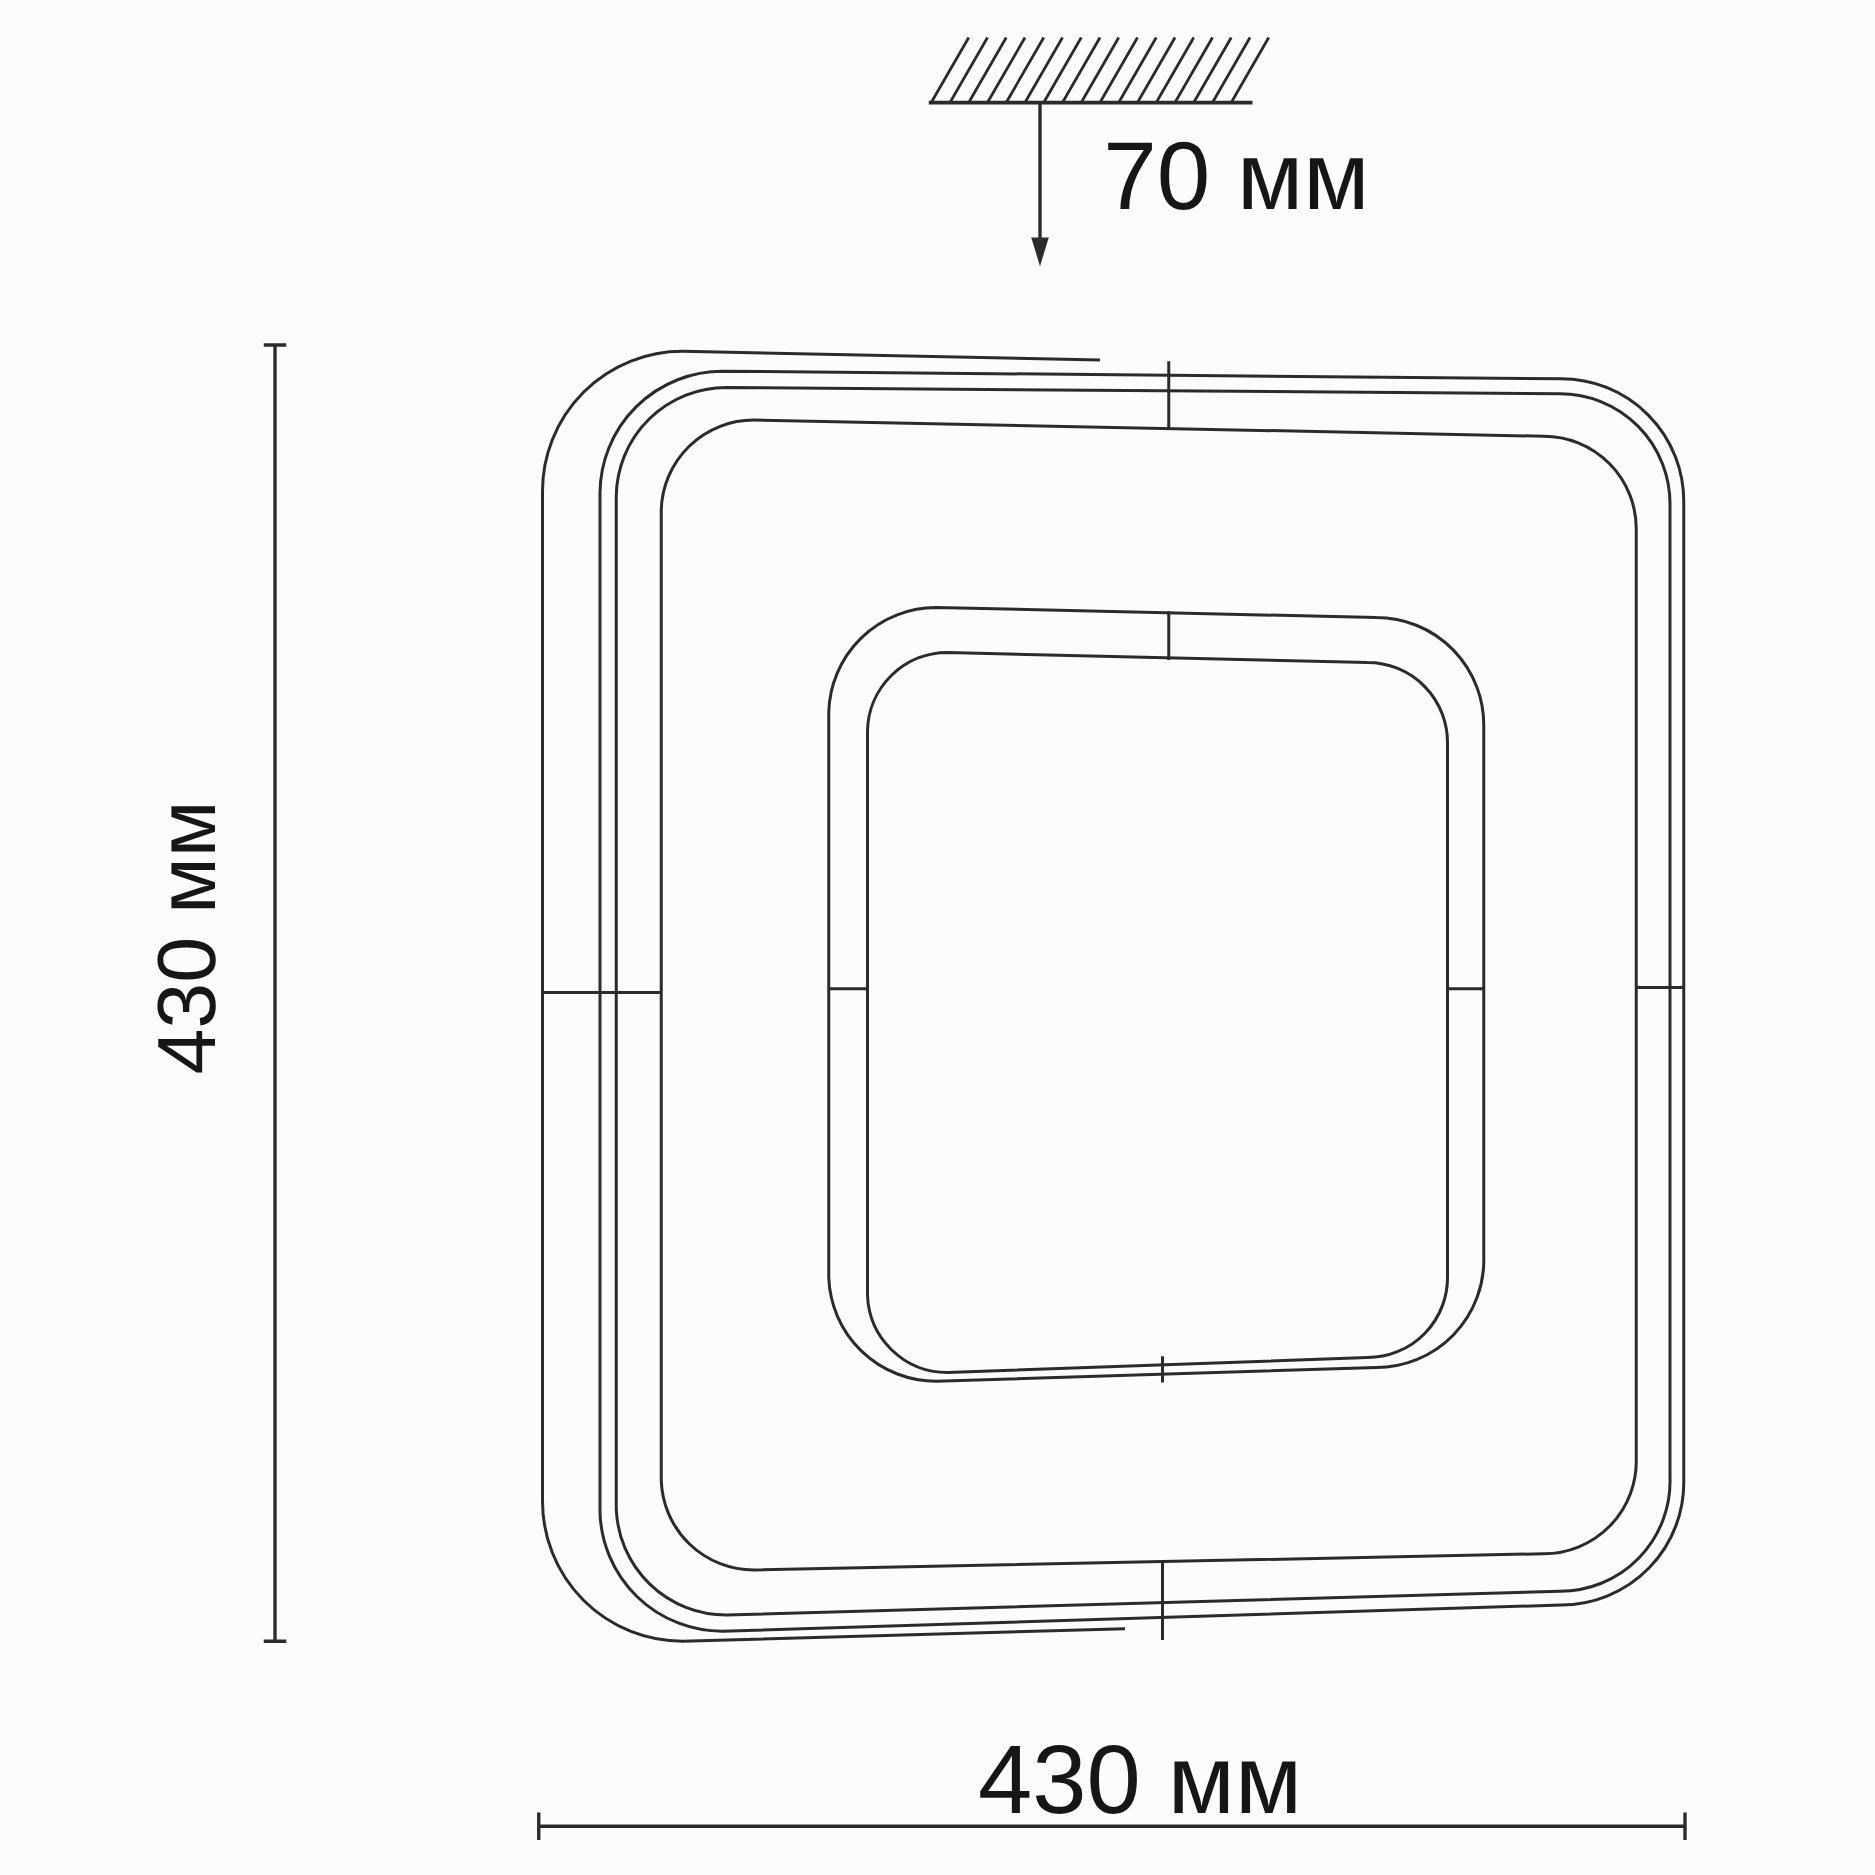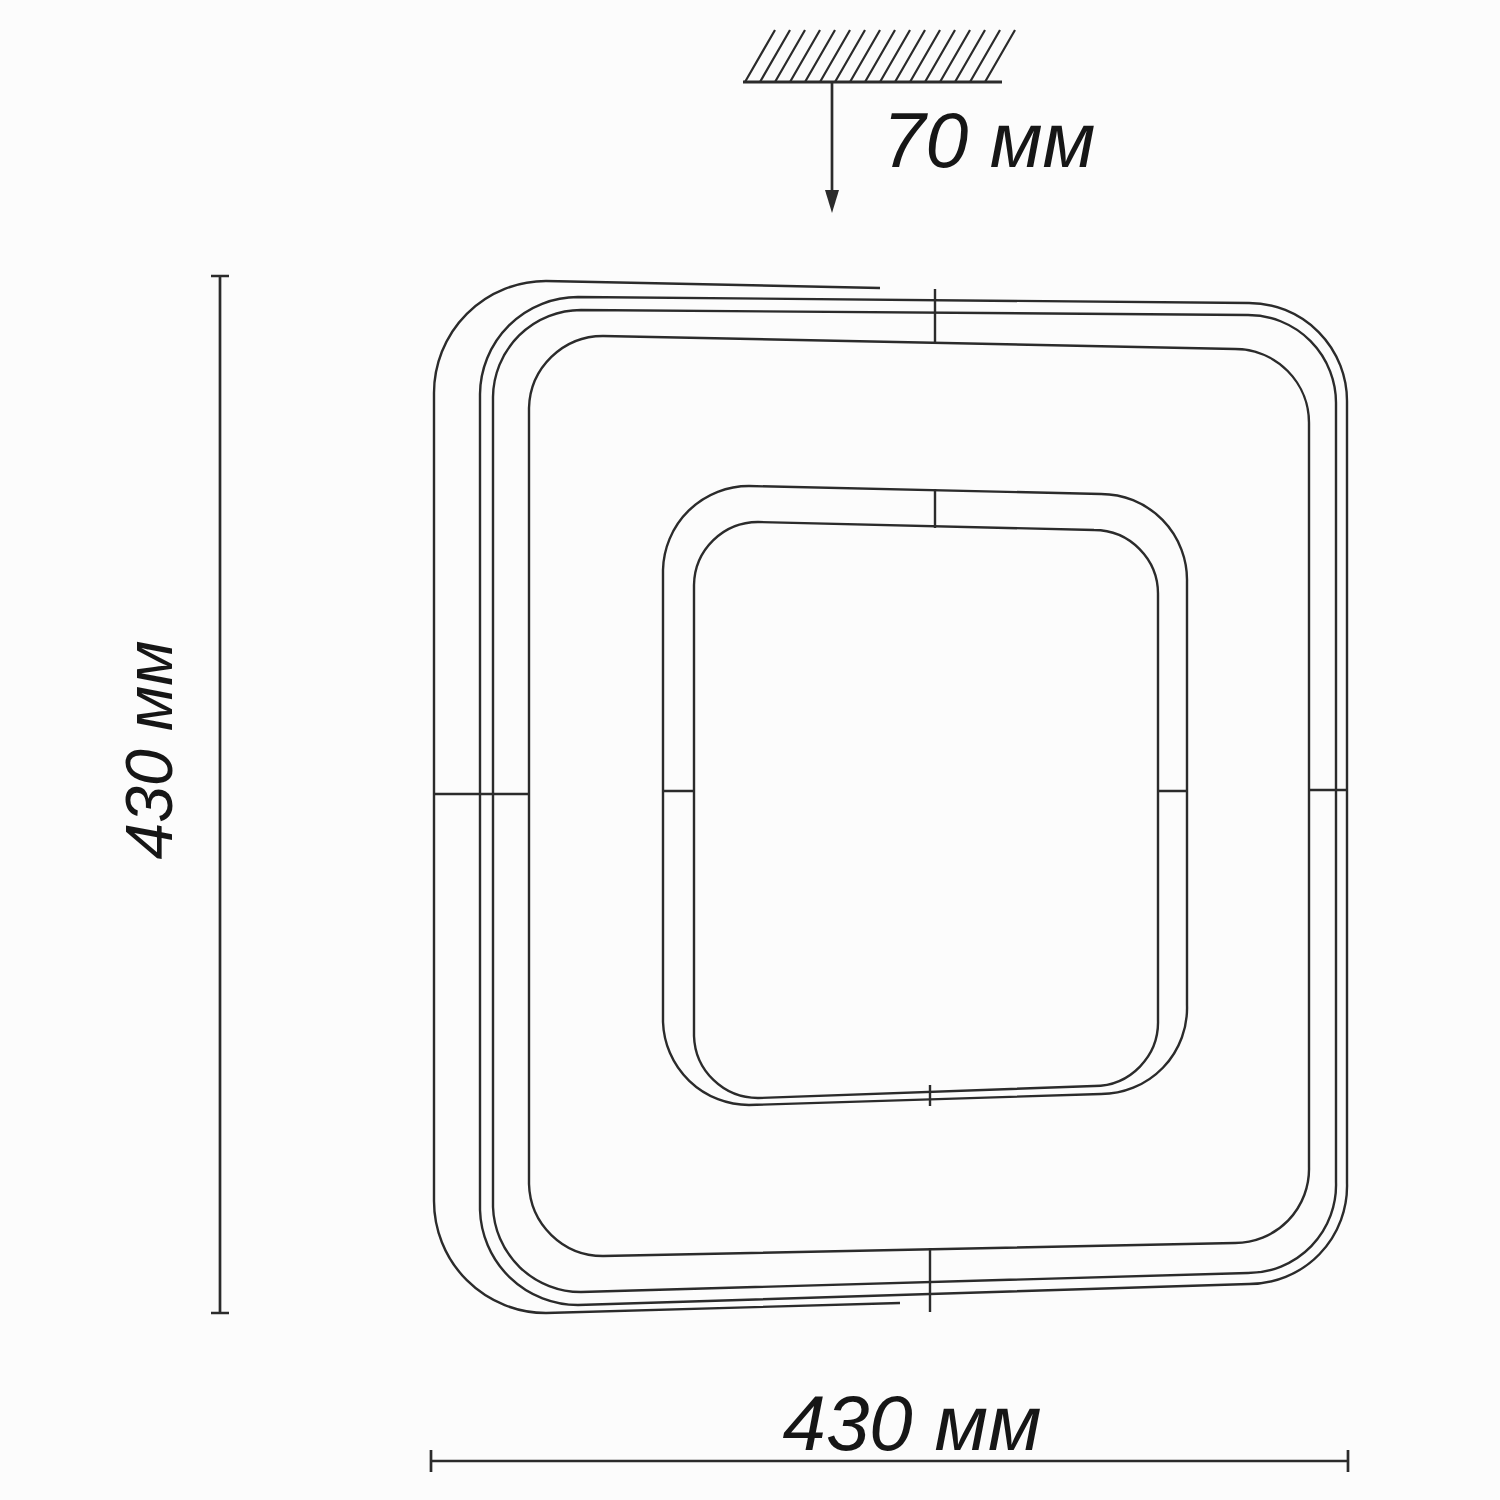--- a/index.html
+++ b/index.html
@@ -7,21 +7,20 @@
     padding: 0;
     background: #ffffff;
   }
   .canvas {
     position: relative;
     width: 1500px;
     height: 1500px;
     background: var(--bg, #fcfcfc);
     overflow: hidden;
     font-family: "Liberation Sans", sans-serif;
-    font-style: italic;
   }
   svg.drawing {
     position: absolute;
     left: 0;
     top: 0;
     width: 100%;
     height: 100%;
   }
   .stroke {
     fill: none;

